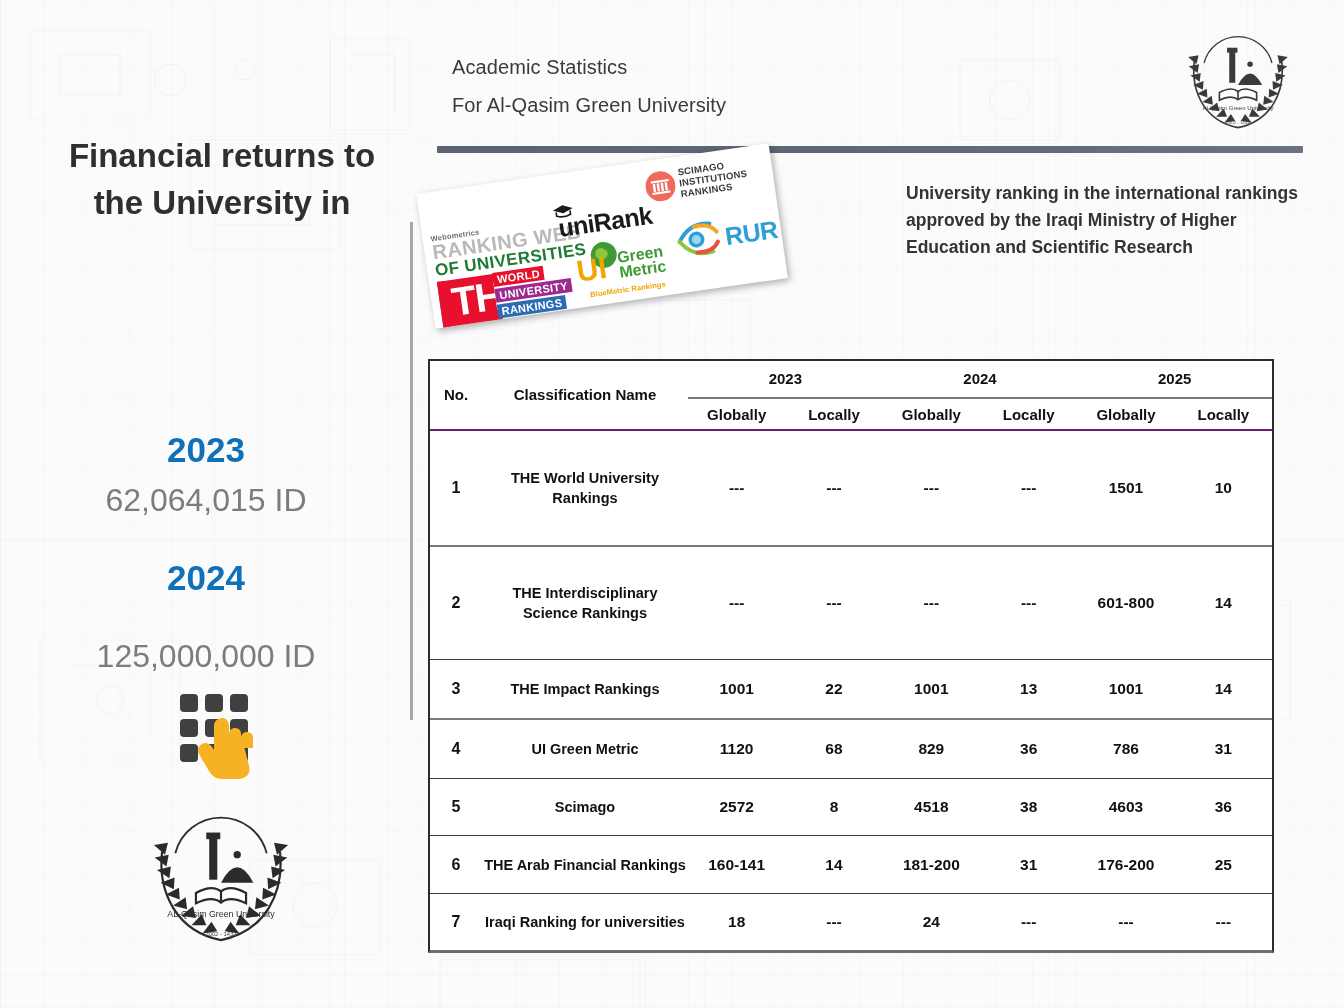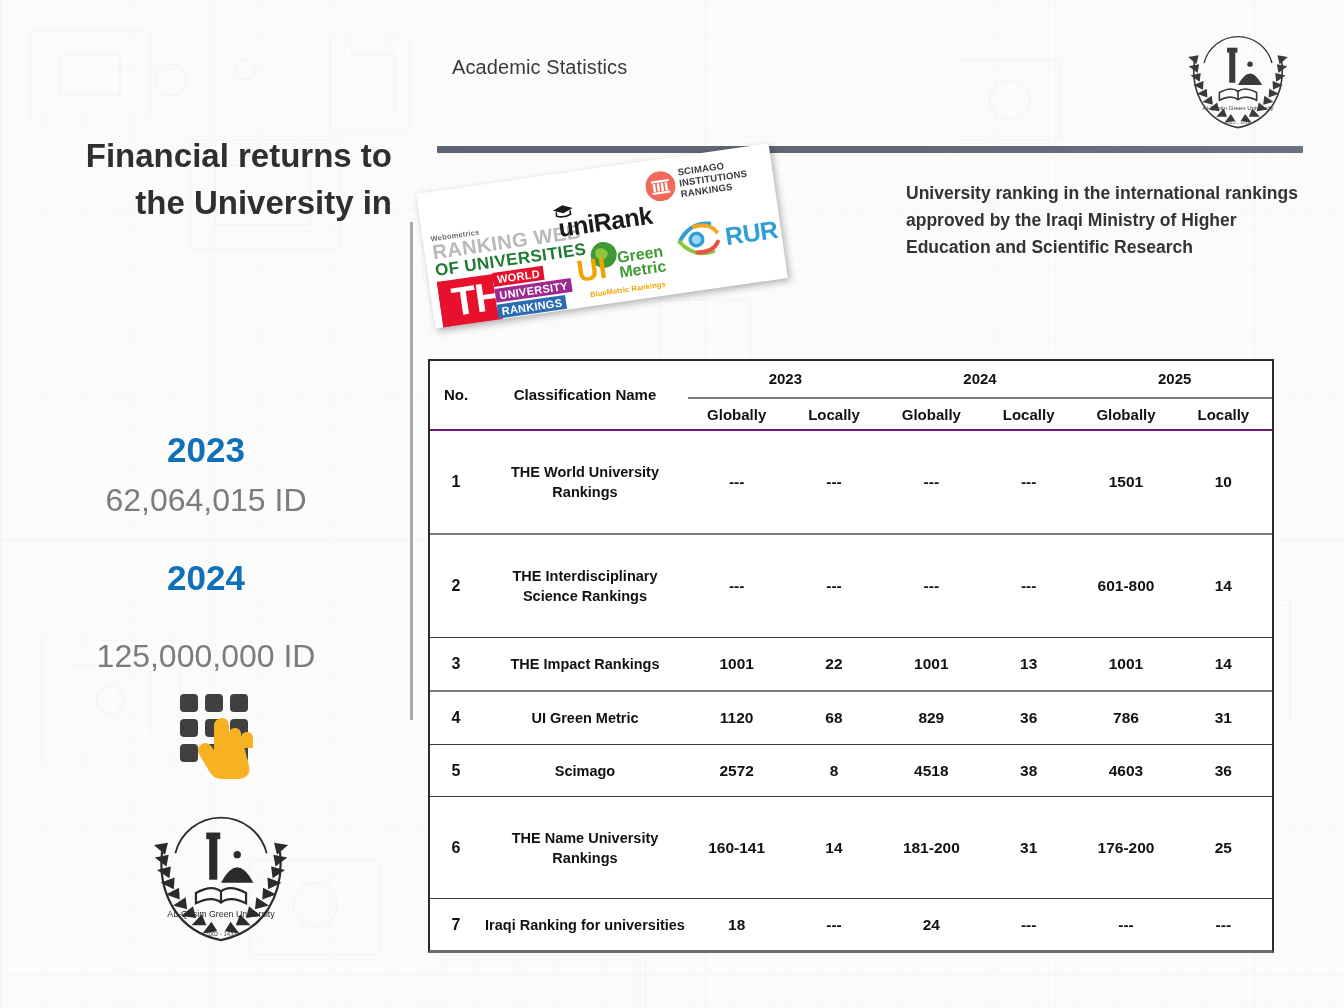--- a/index.html
+++ b/index.html
@@ -55,21 +55,21 @@
   }
 
   
   .wreath-logo { position: absolute; }
 
   
   .left-heading {
     position: absolute;
     left: 52px; top: 132px;
     width: 340px;
-    text-align: right;
+    text-align: center;
     font-size: 33px;
     font-weight: bold;
     line-height: 47px;
     color: #2f2f2f;
   }
   .fin-year {
     position: absolute;
     width: 340px; left: 36px;
     text-align: center;
     font-size: 35px;
@@ -233,20 +233,21 @@
       <path d="M120 0 V1008"></path>
         <path d="M330 0 V1008"></path>
         <path d="M705 0 V1008"></path>
       <path d="M995 0 V1008"></path>
         <path d="M1255 0 V1008"></path>
     </g>
   </svg>
 
   <div class="header-title">
     <div>Academic Statistics</div>
+    <div>For Al-Qasim Green University</div>
   </div>
   <div class="header-rule"></div>
 
   <svg class="wreath-logo" style="left:1182px; top:28px;" width="112" height="104" viewBox="0 0 200 190">
     <g fill="none" stroke="#3a3a3a" stroke-width="3">
       <path d="M100 182 C40 170 14 118 20 62"></path>
       <path d="M100 182 C160 170 186 118 180 62"></path>
     </g>
     <g fill="#3a3a3a">
       <g>
@@ -500,21 +501,21 @@
           <td class="name">Scimago</td>
           <td class="val">2572</td>
           <td class="val">8</td>
           <td class="val">4518</td>
           <td class="val">38</td>
           <td class="val">4603</td>
           <td class="val">36</td>
         </tr>
         <tr>
           <td class="no">6</td>
-          <td class="name">THE Name University Rankings</td>
+          <td class="name">THE Arab Financial Rankings</td>
           <td class="val">160-141</td>
           <td class="val">14</td>
           <td class="val">181-200</td>
           <td class="val">31</td>
           <td class="val">176-200</td>
           <td class="val">25</td>
         </tr>
         <tr>
           <td class="no">7</td>
           <td class="name">Iraqi Ranking for universities</td>

